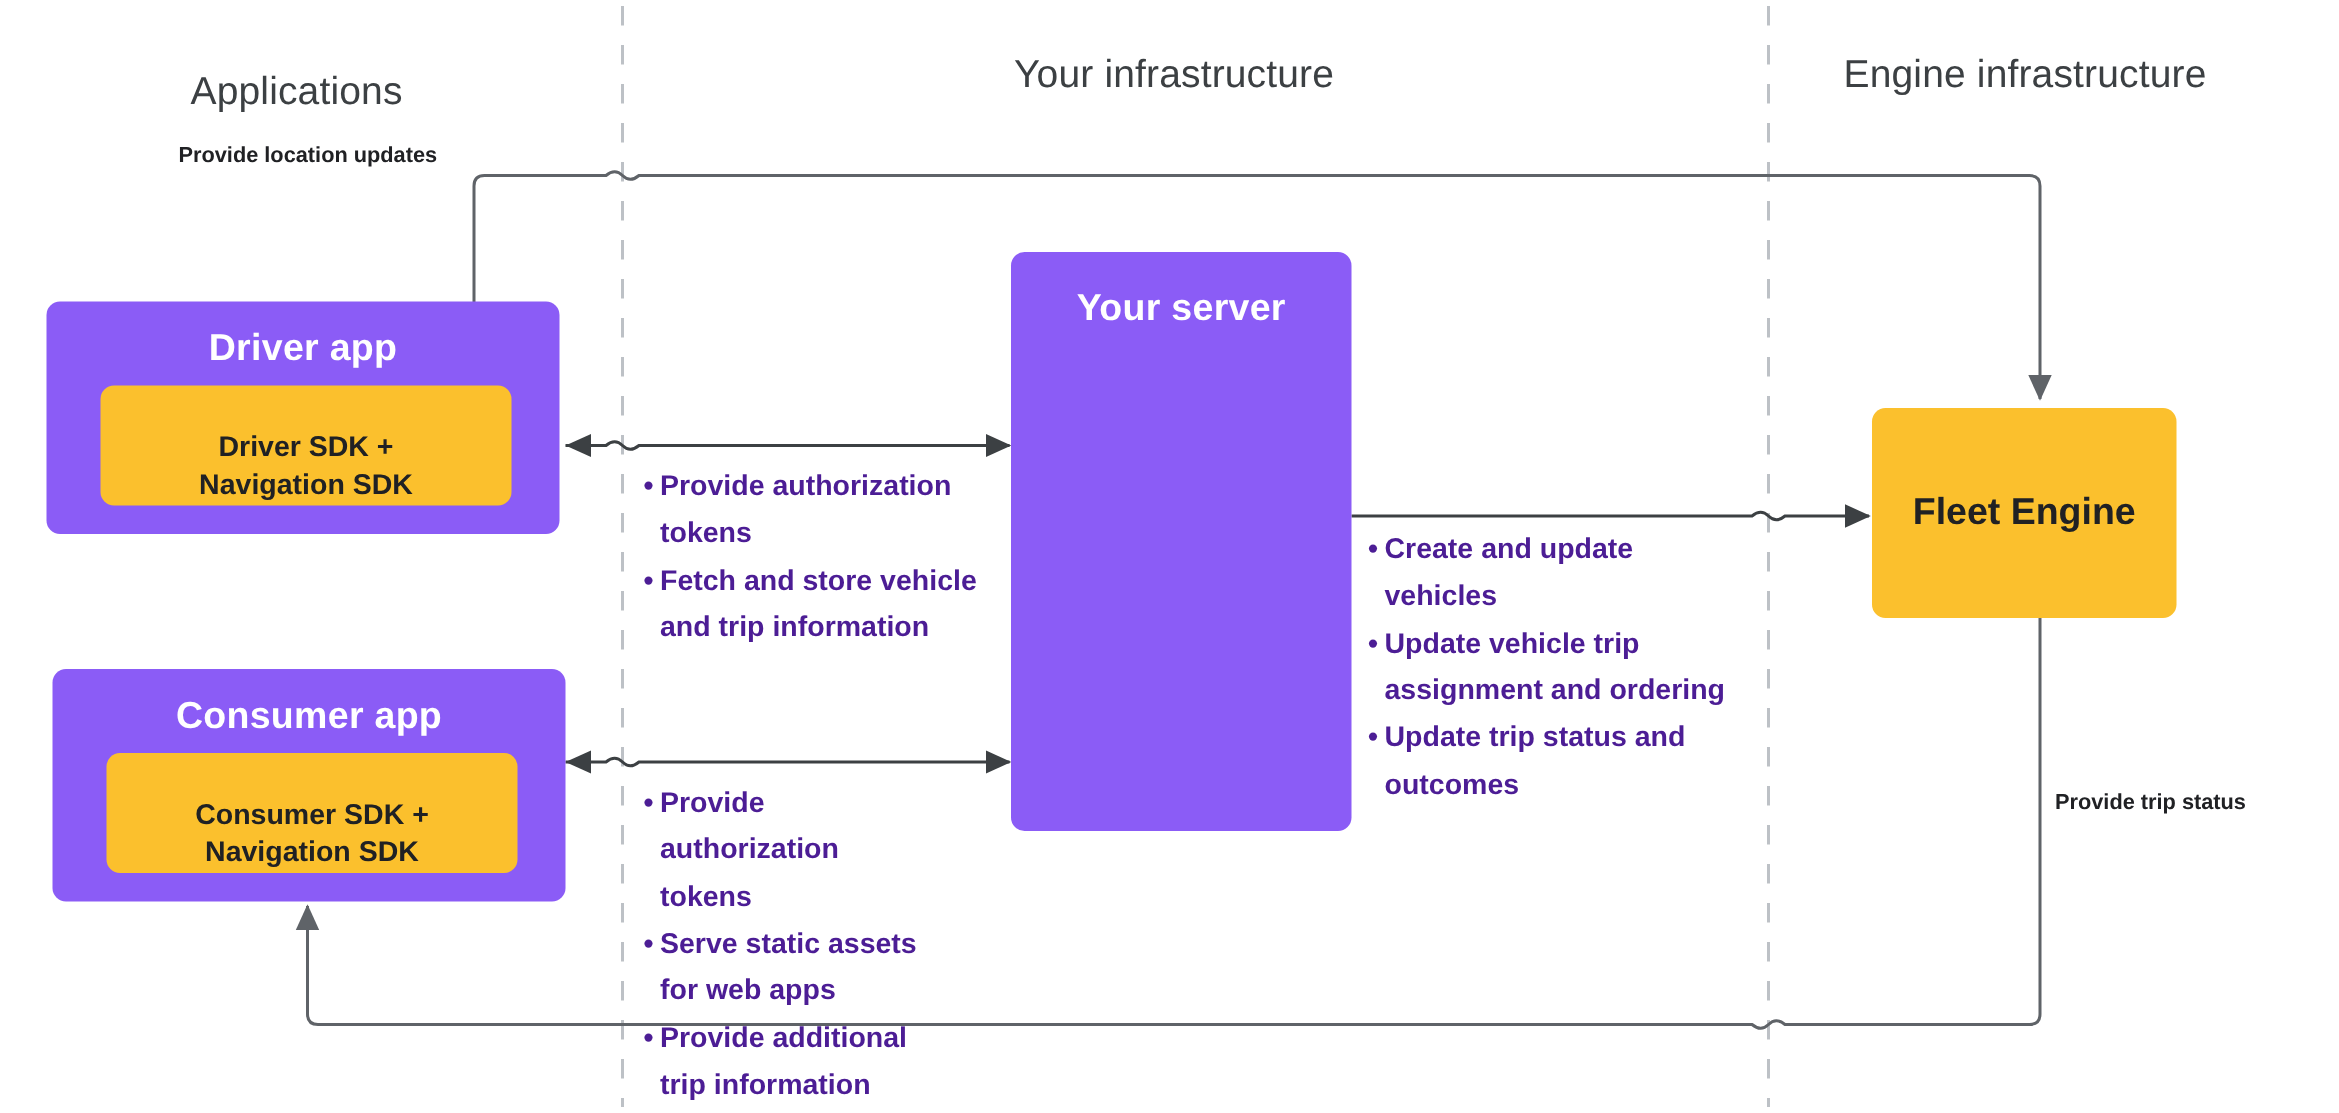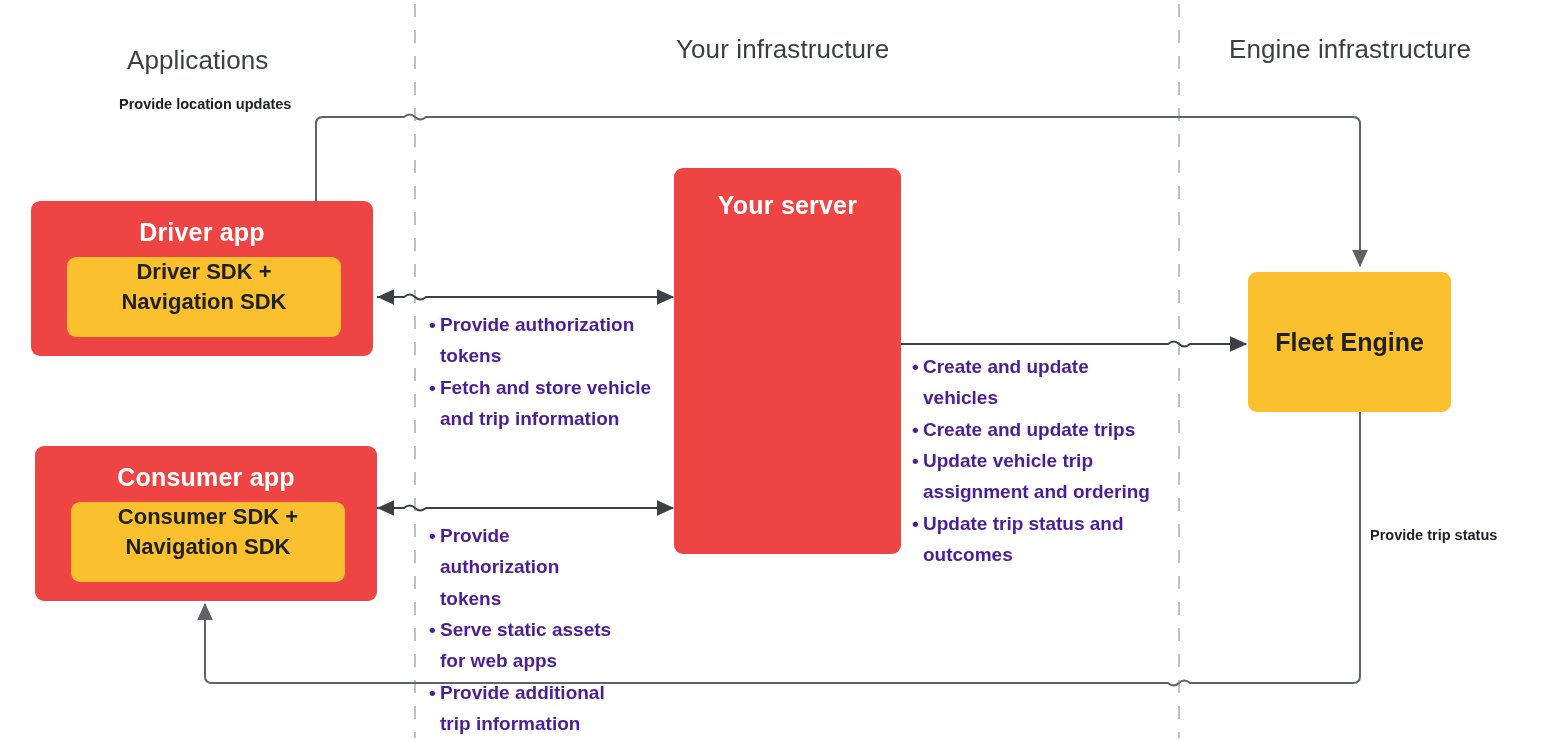--- a/index.html
+++ b/index.html
@@ -32,44 +32,44 @@
     color: #3c4043;
     letter-spacing: 0.1px;
     white-space: nowrap;
   }
   .box {
     position: absolute;
     box-sizing: border-box;
     border-radius: 9px;
   }
   .box-blue {
-    background: #ef4444;
+    background: #8b5cf6;
   }
   .box-yellow {
     background: #fbc02d;
   }
   .box-title-blue {
     position: absolute;
     width: 100%;
     text-align: center;
     color: #ffffff;
     font-size: 25px;
     font-weight: 700;
     letter-spacing: 0.2px;
   }
   .inner-yellow {
     position: absolute;
     background: #fbc02d;
     border-radius: 9px;
     display: flex;
-    align-items: flex-start;
+    align-items: flex-end;
     justify-content: center;
     text-align: center;
     color: #202124;
-    font-size: 22px;
+    font-size: 19px;
     font-weight: 700;
     line-height: 1.35;
   }
   .fleet-label {
     position: absolute;
     width: 100%;
     top: 50%;
     transform: translateY(-50%);
     text-align: center;
     color: #202124;
@@ -200,19 +200,18 @@
     <ul>
       <li>Provide authorization tokens</li>
       <li>Serve static assets for web apps</li>
       <li>Provide additional trip information</li>
     </ul>
   </div>
 
   <div class="bullets" style="left:912px; top:351px; width:245px;">
     <ul>
       <li>Create and update vehicles</li>
-      <li>Create and update trips</li>
       <li>Update vehicle trip assignment and ordering</li>
       <li>Update trip status and outcomes</li>
     </ul>
   </div>
 
 </div>
 
 </body></html>

